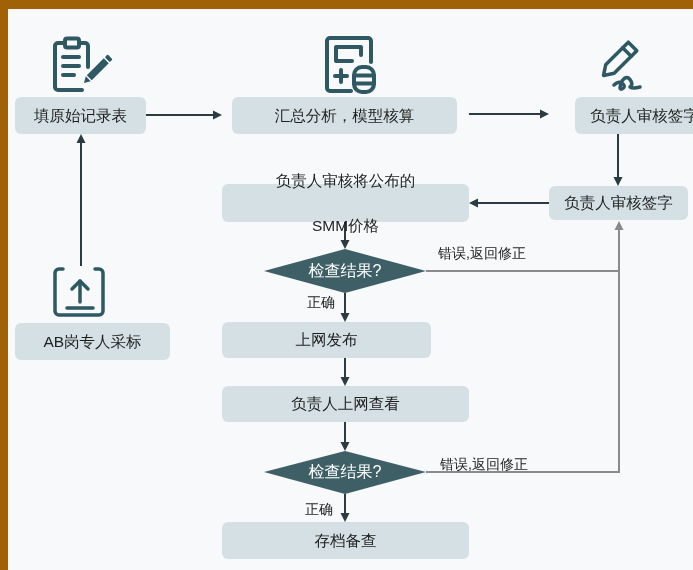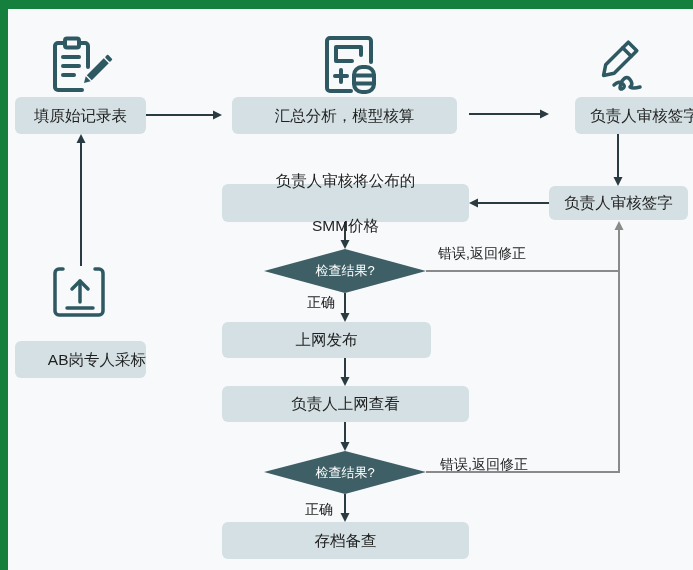--- a/index.html
+++ b/index.html
@@ -10,21 +10,21 @@
       --arrow: #2b3b42;
       --feedback: #8a8a8a;
       --text: #1f1f1f;
     }
     html, body { margin: 0; padding: 0; background: #ffffff; }
     #root {
       position: relative;
       width: 693px;
       height: 570px;
       overflow: hidden;
-      background: #15803d;
+      background: #a16207;
       font-family: "Liberation Sans", "DejaVu Sans", sans-serif;
       color: var(--text);
     }
     .panel {
       position: absolute;
       left: 8px; top: 9px;
       width: 685px; height: 561px;
       background: var(--panel-bg);
     }
     svg.canvas {
@@ -53,21 +53,21 @@
       line-height: 18px;
       text-align: center;
       white-space: nowrap;
     }
     .decision-label {
       position: absolute;
       display: flex;
       align-items: center;
       justify-content: center;
       color: #ffffff;
-      font-size: 13px;
+      font-size: 16px;
     }
     .edge-label {
       position: absolute;
       font-size: 14px;
       line-height: 16px;
       color: #222;
       white-space: nowrap;
     }
   </style>
 </head>
@@ -188,21 +188,21 @@
   </div>
   <div class="node" style="left:222px;top:322px;width:209px;height:36px;">
     <span>上网发布</span>
   </div>
   <div class="node" style="left:222px;top:386px;width:247px;height:36px;">
     <span>负责人上网查看</span>
   </div>
   <div class="node" style="left:222px;top:522px;width:247px;height:37px;">
     <span>存档备查</span>
   </div>
-  <div class="node" style="left:15px;top:341px;width:131px;height:37px;align-items:flex-end;">
+  <div class="node" style="left:15px;top:323px;width:155px;height:37px;">
     <span>AB岗专人采标</span>
   </div>
 
   <div class="decision-label" style="left:264px;top:249px;width:162px;height:44px;">检查结果?</div>
   <div class="decision-label" style="left:264px;top:451px;width:162px;height:43px;">检查结果?</div>
 
   <div class="edge-label" style="left:438px;top:245px;">错误,返回修正</div>
   <div class="edge-label" style="left:307px;top:294px;">正确</div>
   <div class="edge-label" style="left:440px;top:456px;">错误,返回修正</div>
   <div class="edge-label" style="left:305px;top:501px;">正确</div>

